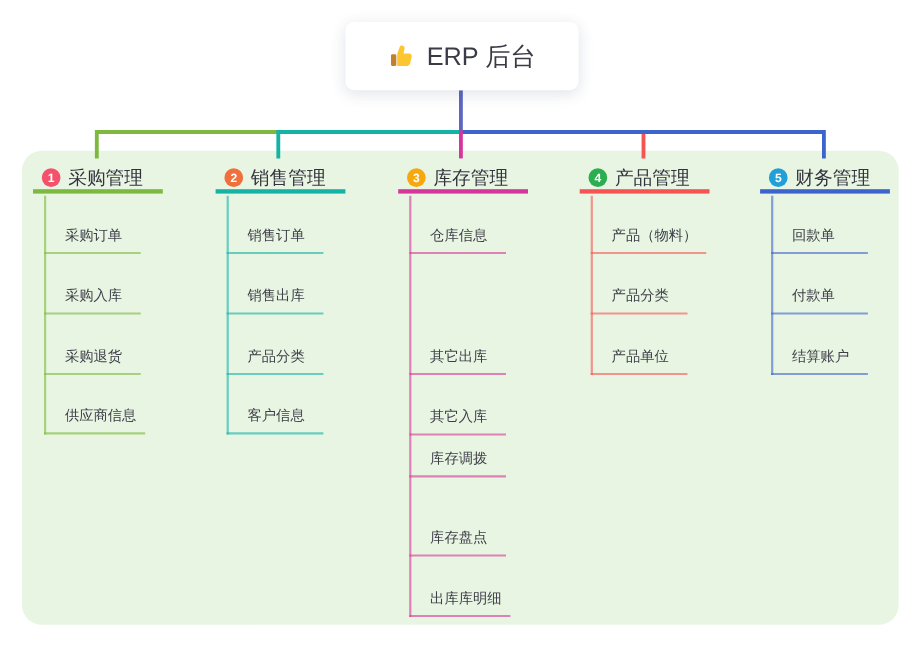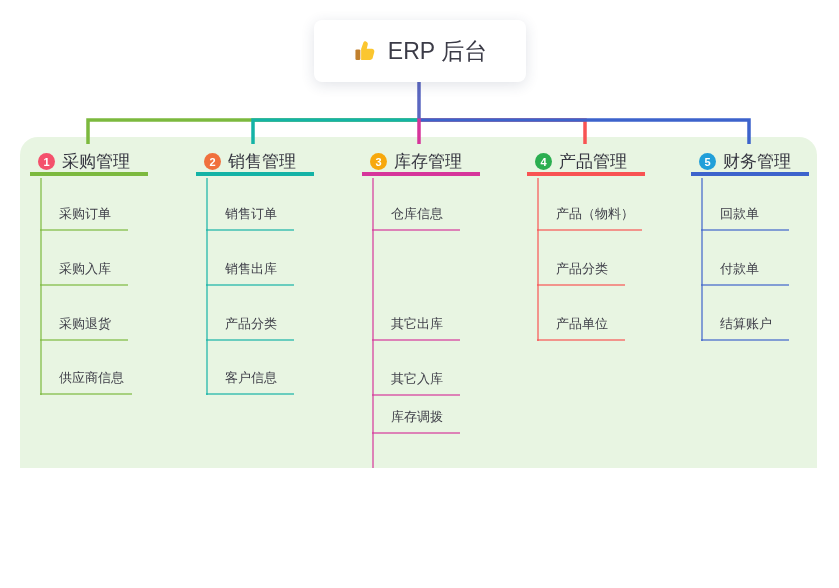--- a/index.html
+++ b/index.html
@@ -1,17 +1,17 @@
 <!DOCTYPE html>
 <html><head>
 <meta charset="utf-8">
 <style>
   html,body{margin:0;padding:0;background:#fff;}
   #canvas{
-    position:relative;width:839px;height:468px;overflow:hidden;
+    position:relative;width:839px;height:588px;overflow:hidden;
     font-family:"Liberation Sans","DejaVu Sans",sans-serif;background:#ffffff;
   }
   #panel{
     position:absolute;left:20px;top:137px;width:797px;height:431px;
     background:#e8f5e2;border-radius:18px;
   }
   #connectors{position:absolute;left:0;top:0;width:839px;height:588px;}
   #root-node{
     position:absolute;left:314px;top:20px;width:212px;height:62px;
     background:#ffffff;border-radius:8px;
@@ -95,20 +95,21 @@
 
   <div class="branch-header h3" style="left:362px">
     <span class="badge bg3">3</span>
     <span>库存管理</span>
   </div>
   <div class="child c3" style="left:372px;top:203px">仓库信息</div>
   <div class="child c3" style="left:372px;top:313px">其它出库</div>
   <div class="child c3" style="left:372px;top:368px">其它入库</div>
   <div class="child c3" style="left:372px;top:406px">库存调拨</div>
   <div class="child c3" style="left:372px;top:478px">库存盘点</div>
+  <div class="child c3" style="left:372px;top:533px">出库库明细</div>
 
   <div class="branch-header h4" style="left:527px">
     <span class="badge bg4">4</span>
     <span>产品管理</span>
   </div>
   <div class="child c4" style="left:537px;top:203px">产品（物料）</div>
   <div class="child c4" style="left:537px;top:258px">产品分类</div>
   <div class="child c4" style="left:537px;top:313px">产品单位</div>
 
   <div class="branch-header h5" style="left:691px">

